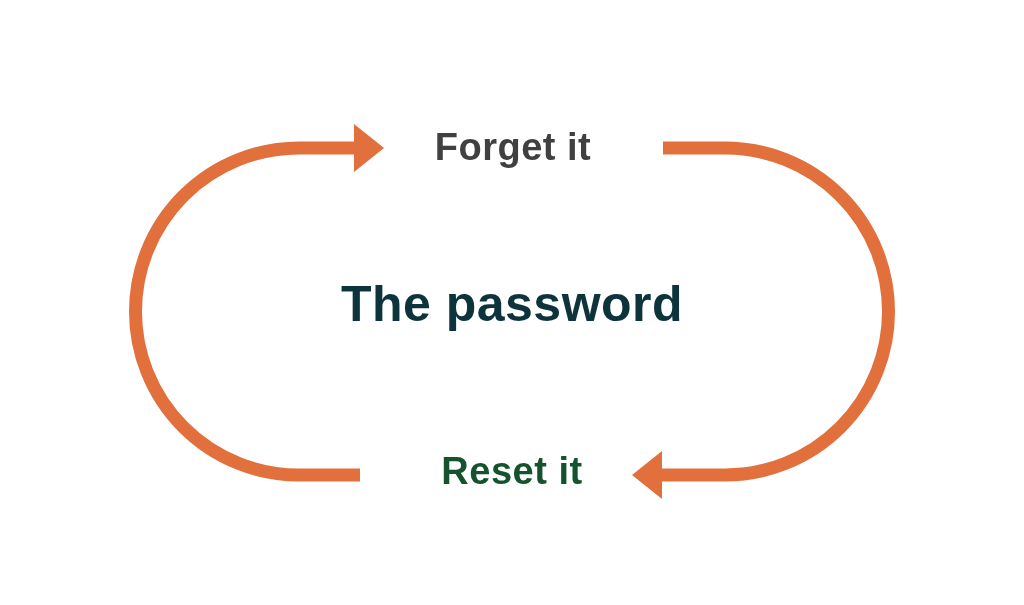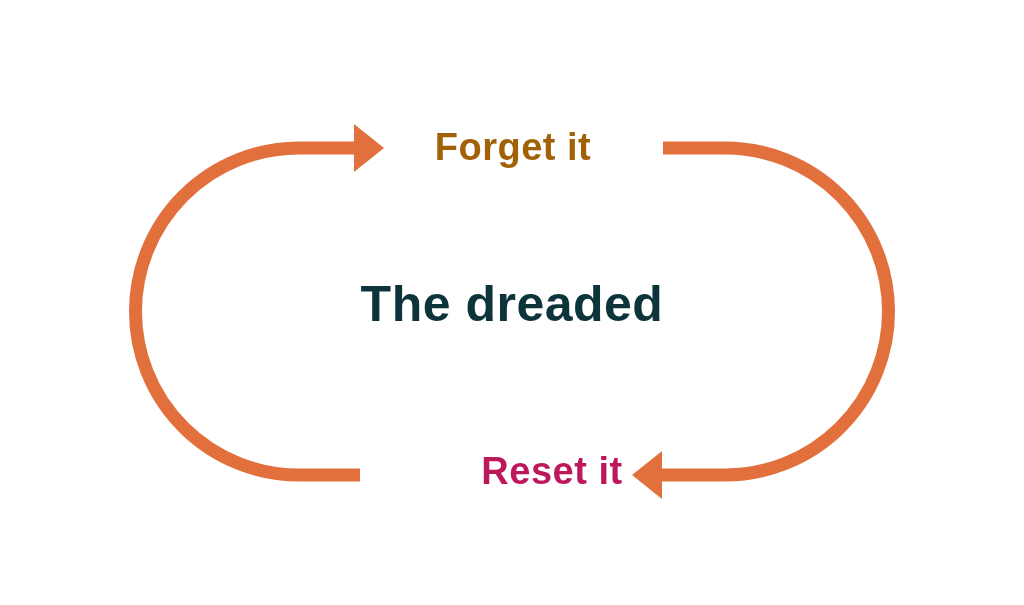--- a/index.html
+++ b/index.html
@@ -54,21 +54,21 @@
 
   <svg class="loop-svg" viewBox="0 0 1024 605" aria-hidden="true">
 
     <path d="M 360 475 L 299 475 A 163.5 163.5 0 0 1 299 148 L 355 148" fill="none" stroke-width="13" stroke-linejoin="round" stroke="#e1703d"></path>
     <polygon points="354,124 384,148 354,172" fill="#e1703d"></polygon>
 
     <path d="M 663 148 L 725 148 A 163.5 163.5 0 0 1 725 475 L 661 475" fill="none" stroke-width="13" stroke-linejoin="round" stroke="#e1703d"></path>
     <polygon points="662,451 632,475 662,499" fill="#e1703d"></polygon>
   </svg>
 
-  <div class="label label-top" style="color: #a16207;">Forget it</div>
+  <div class="label label-top" style="color: #404040;">Forget it</div>
 
   <div class="title" style="color: rgb(13, 51, 59);">
-    <div>The dreaded</div>
+    <div>The password</div>
   </div>
 
-  <div class="label label-bottom" style="color: #be185d; margin-left: 40px;">Reset it</div>
+  <div class="label label-bottom" style="color: #14532d;">Reset it</div>
 
 </div>
 
 </body></html>

